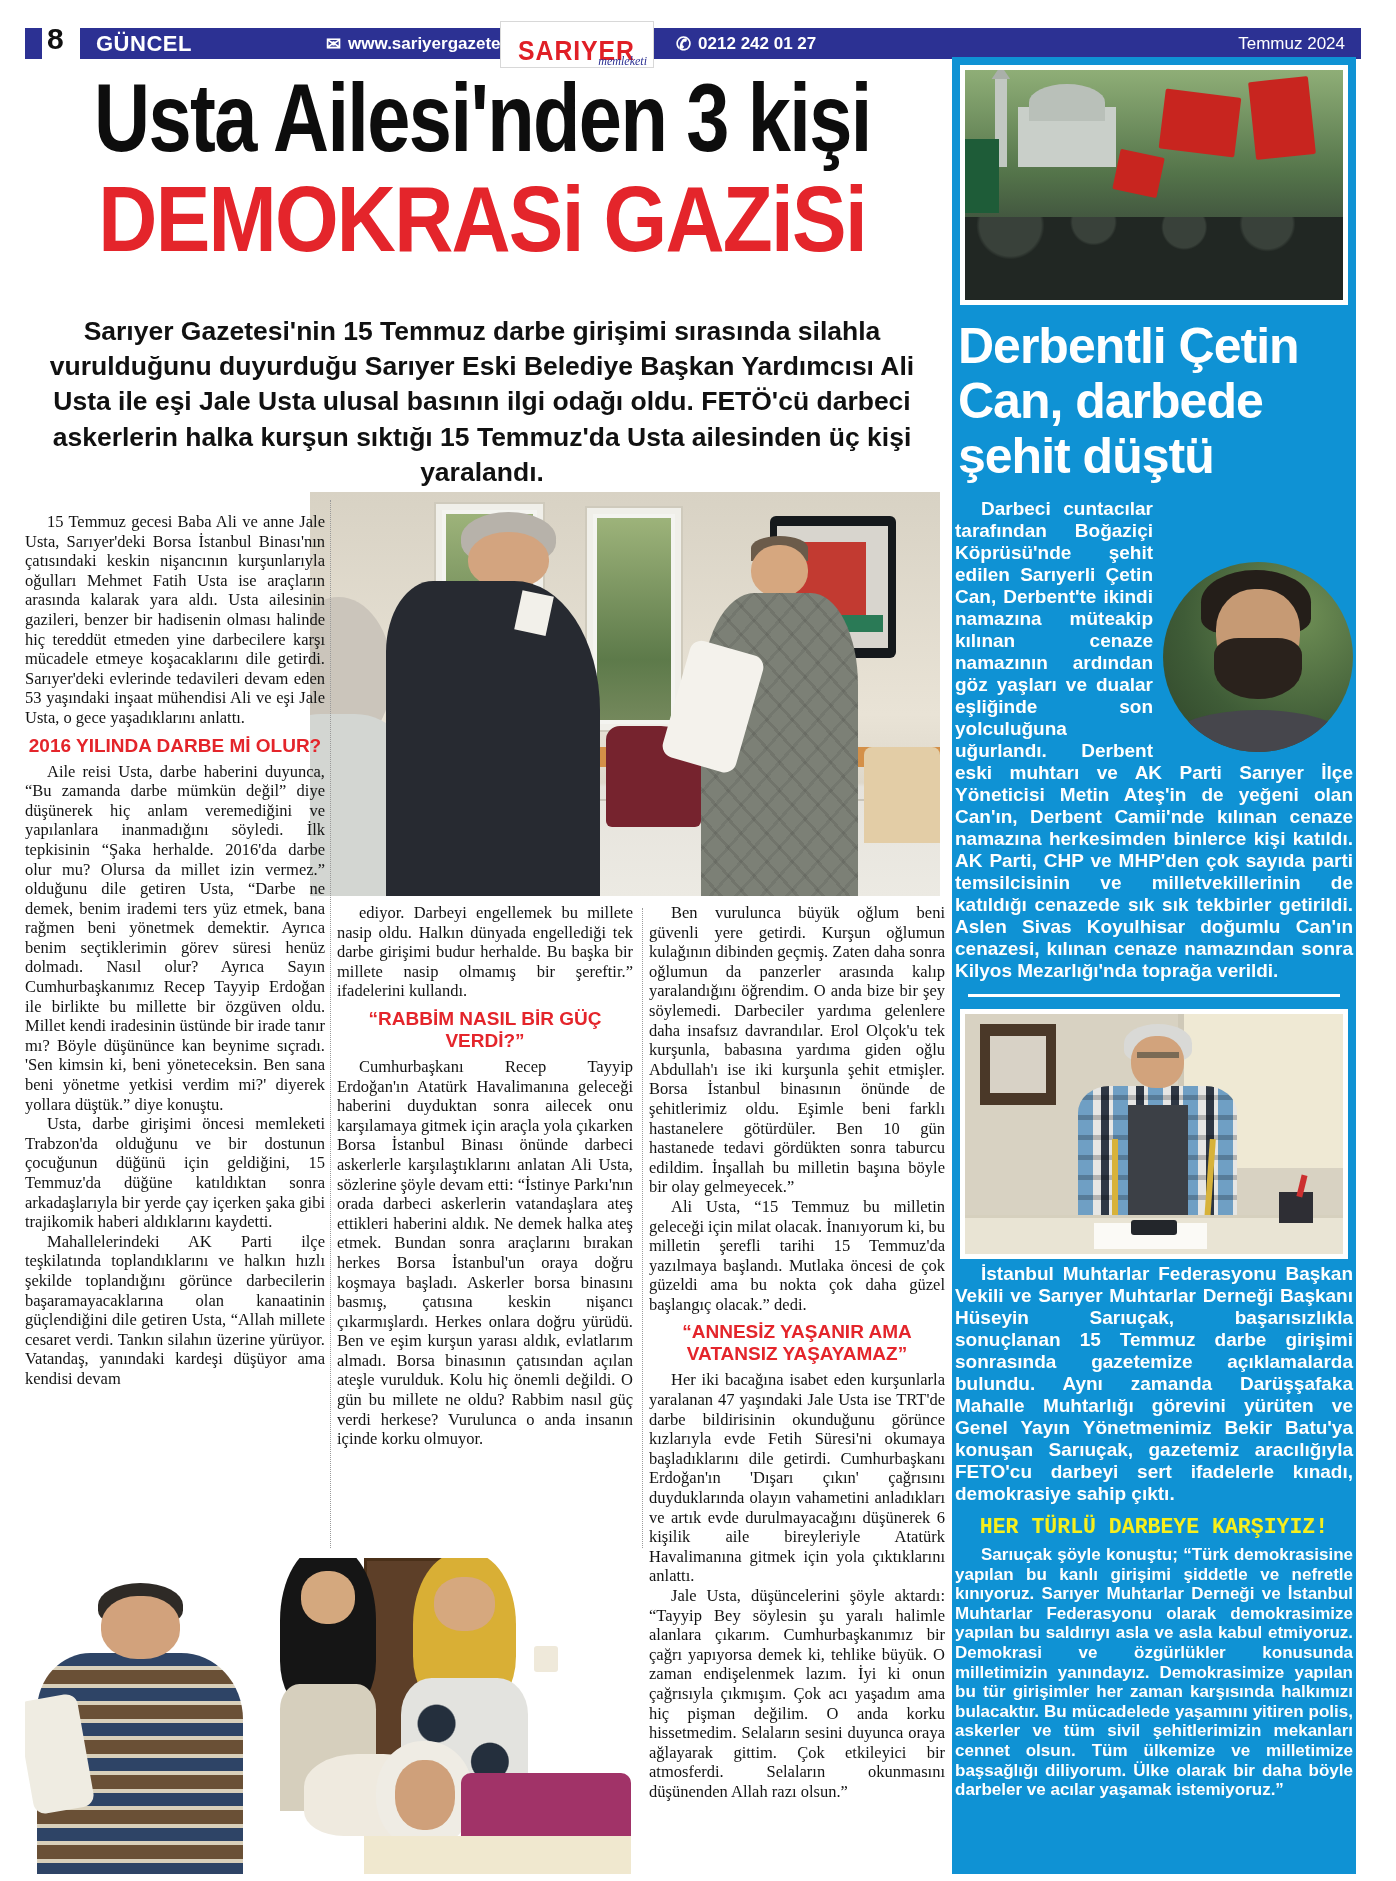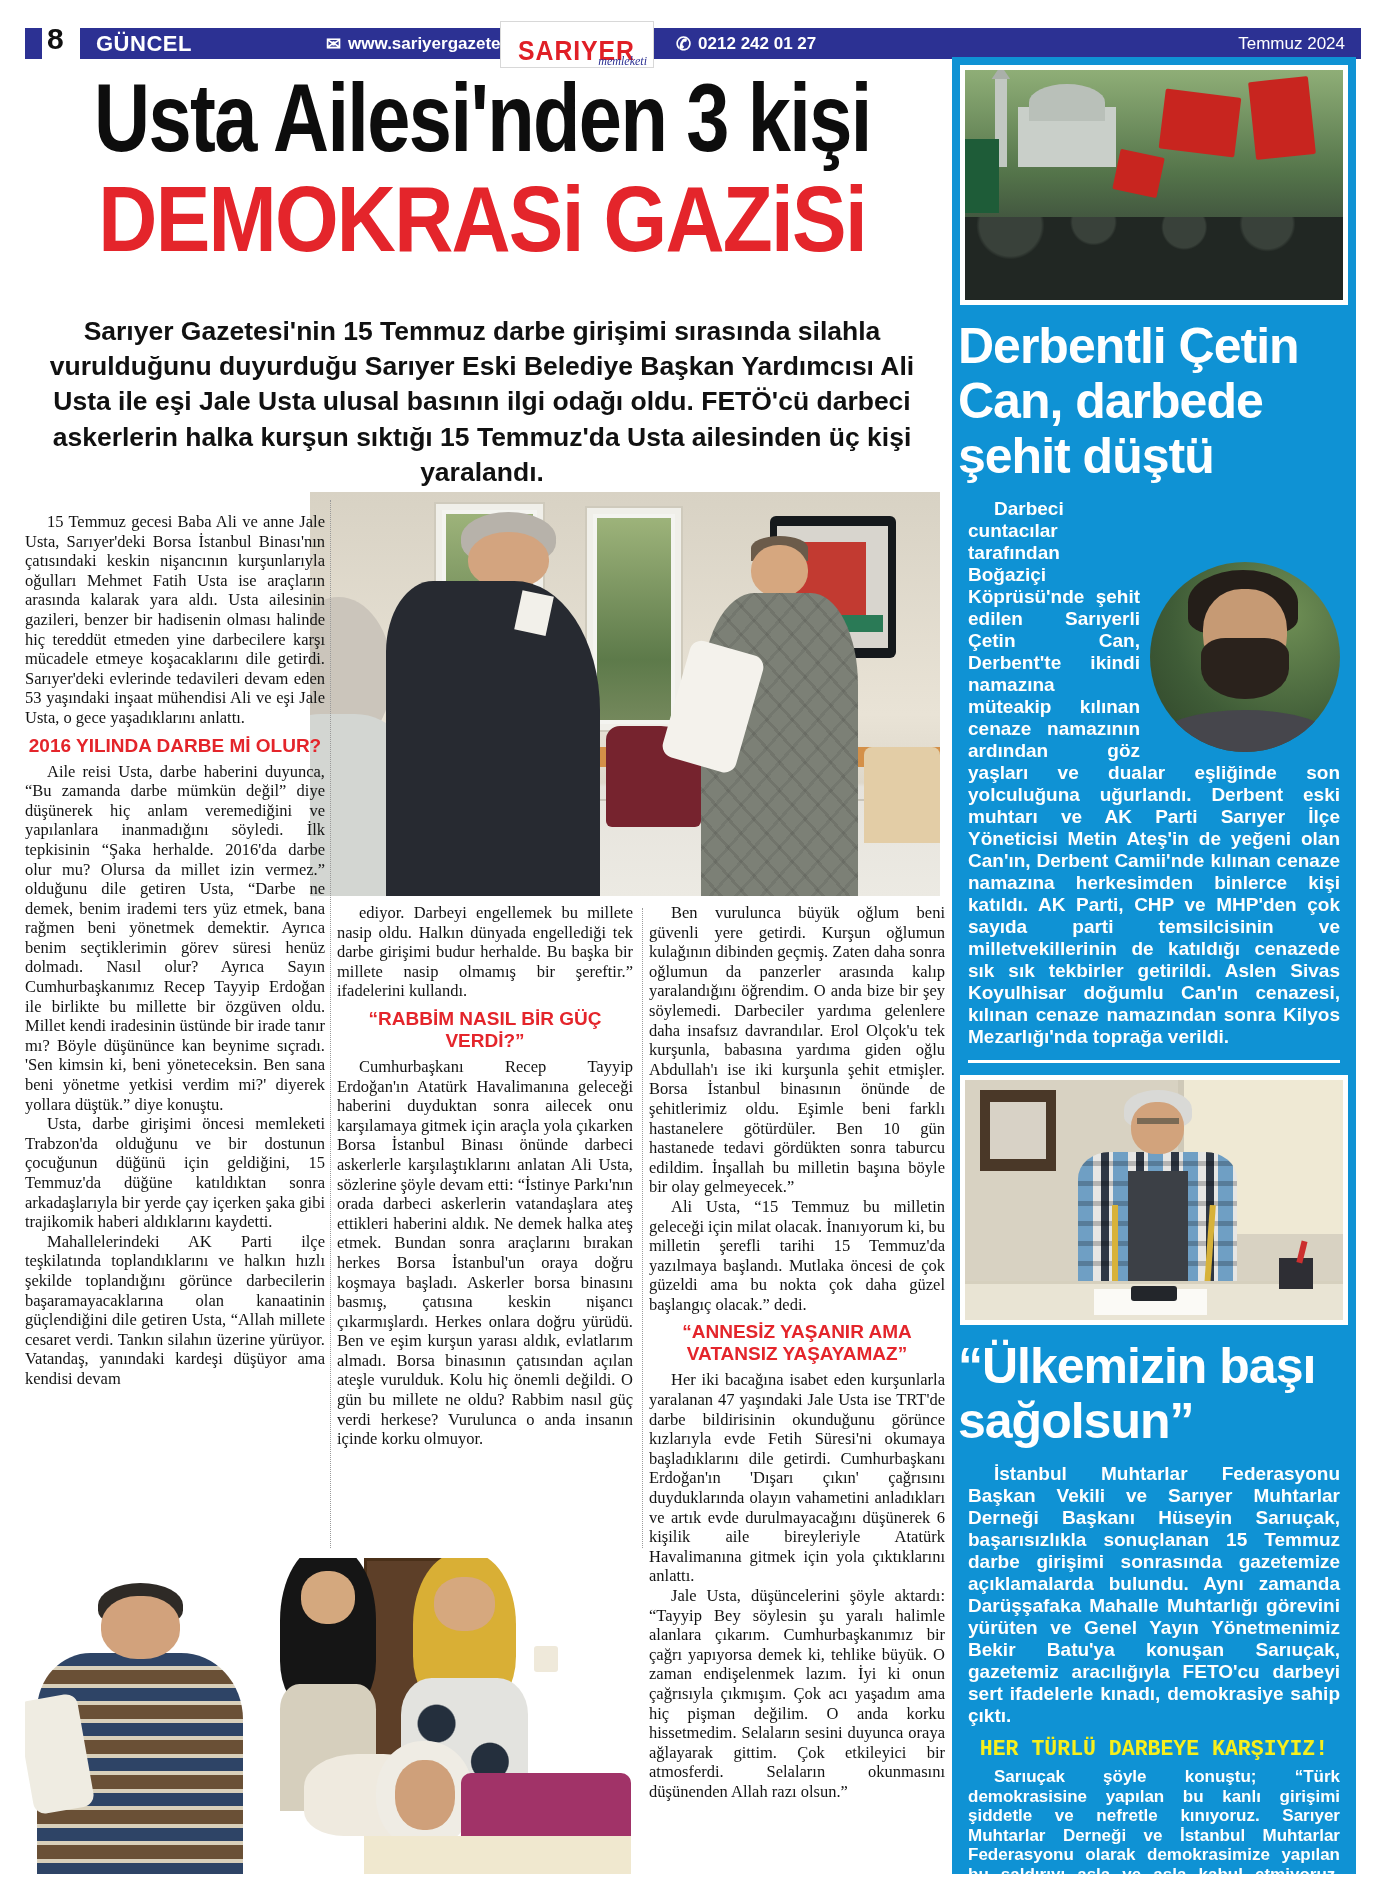--- a/index.html
+++ b/index.html
@@ -115,21 +115,21 @@
        radial-gradient(circle at 58% 12%,#39413a 0 9%,transparent 10%),
        radial-gradient(circle at 80% 8%,#39413a 0 8%,transparent 9%);}
   .fn-flag{background:#c8251f;border-radius:2px;}
   .fn-flag1{left:52%;top:10%;width:20%;height:26%;transform:rotate(7deg);}
   .fn-flag2{left:76%;top:4%;width:16%;height:34%;transform:rotate(-6deg);}
   .fn-flag3{left:40%;top:36%;width:12%;height:18%;transform:rotate(12deg);}
   .fn-banner{left:0;top:30%;width:9%;height:32%;background:#1e5c38;}
 
   .sb-headline{padding:14px 6px 10px;text-align:left;font-weight:800;color:#fff;
      font-size:50px;line-height:1.1;letter-spacing:-1px;}
-  .sb-body{padding:4px 16px 0;font-size:19px;line-height:22px;font-weight:700;text-align:justify;color:#fff;}
+  .sb-body{padding:4px 3px 0;font-size:19px;line-height:22px;font-weight:700;text-align:justify;color:#fff;}
   .sb-body p{margin:0;text-indent:26px;}
   .sb-portrait{float:right;width:190px;height:190px;margin:64px 0 6px 10px;border-radius:50%;
      position:relative;overflow:hidden;
      background:radial-gradient(circle at 72% 28%,#6f8f55,#3f5c37 60%,#2e4329);}
   .sb-portrait *{position:absolute;}
   .pt-hair{left:20%;top:4%;width:58%;height:34%;background:#241e19;border-radius:50% 50% 24% 24%;}
   .pt-face{left:28%;top:14%;width:44%;height:46%;background:#c69a74;border-radius:46%;}
   .pt-beard{left:27%;top:40%;width:46%;height:32%;background:#2a221c;border-radius:28% 28% 50% 50%;}
   .pt-shoulder{left:4%;top:78%;width:92%;height:30%;background:#46464c;border-radius:50% 50% 0 0;}
 
@@ -302,21 +302,20 @@
       <div class="dk-glasses"></div>
       <div class="dk-pencil dk-p1"></div>
       <div class="dk-pencil dk-p2"></div>
       <div class="dk-desk"></div>
       <div class="dk-paper"></div>
       <div class="dk-phone"></div>
       <div class="dk-cup"></div>
       <div class="dk-pen"></div>
     </div>
 
-    <div class="sb-headline">“Ülkemizin başı sağolsun”</div>
 
     <div class="sb-body">
       <p>İstanbul Muhtarlar Federasyonu Başkan Vekili ve Sarıyer Muhtarlar Derneği Başkanı Hüseyin Sarıuçak, başarısızlıkla sonuçlanan 15 Temmuz darbe girişimi sonrasında gazetemize açıklamalarda bulundu. Aynı zamanda Darüşşafaka Mahalle Muhtarlığı görevini yürüten ve Genel Yayın Yönetmenimiz Bekir Batu'ya konuşan Sarıuçak, gazetemiz aracılığıyla FETO'cu darbeyi sert ifadelerle kınadı, demokrasiye sahip çıktı.</p>
     </div>
 
     <div class="sb-subhead">HER TÜRLÜ DARBEYE KARŞIYIZ!</div>
 
     <div class="sb-body tight">
       <p>Sarıuçak şöyle konuştu; “Türk demokrasisine yapılan bu kanlı girişimi şiddetle ve nefretle kınıyoruz. Sarıyer Muhtarlar Derneği ve İstanbul Muhtarlar Federasyonu olarak demokrasimize yapılan bu saldırıyı asla ve asla kabul etmiyoruz. Demokrasi ve özgürlükler konusunda milletimizin yanındayız. Demokrasimize yapılan bu tür girişimler her zaman karşısında halkımızı bulacaktır. Bu mücadelede yaşamını yitiren polis, askerler ve tüm sivil şehitlerimizin mekanları cennet olsun. Tüm ülkemize ve milletimize başsağlığı diliyorum. Ülke olarak bir daha böyle darbeler ve acılar yaşamak istemiyoruz.”</p>
     </div>

